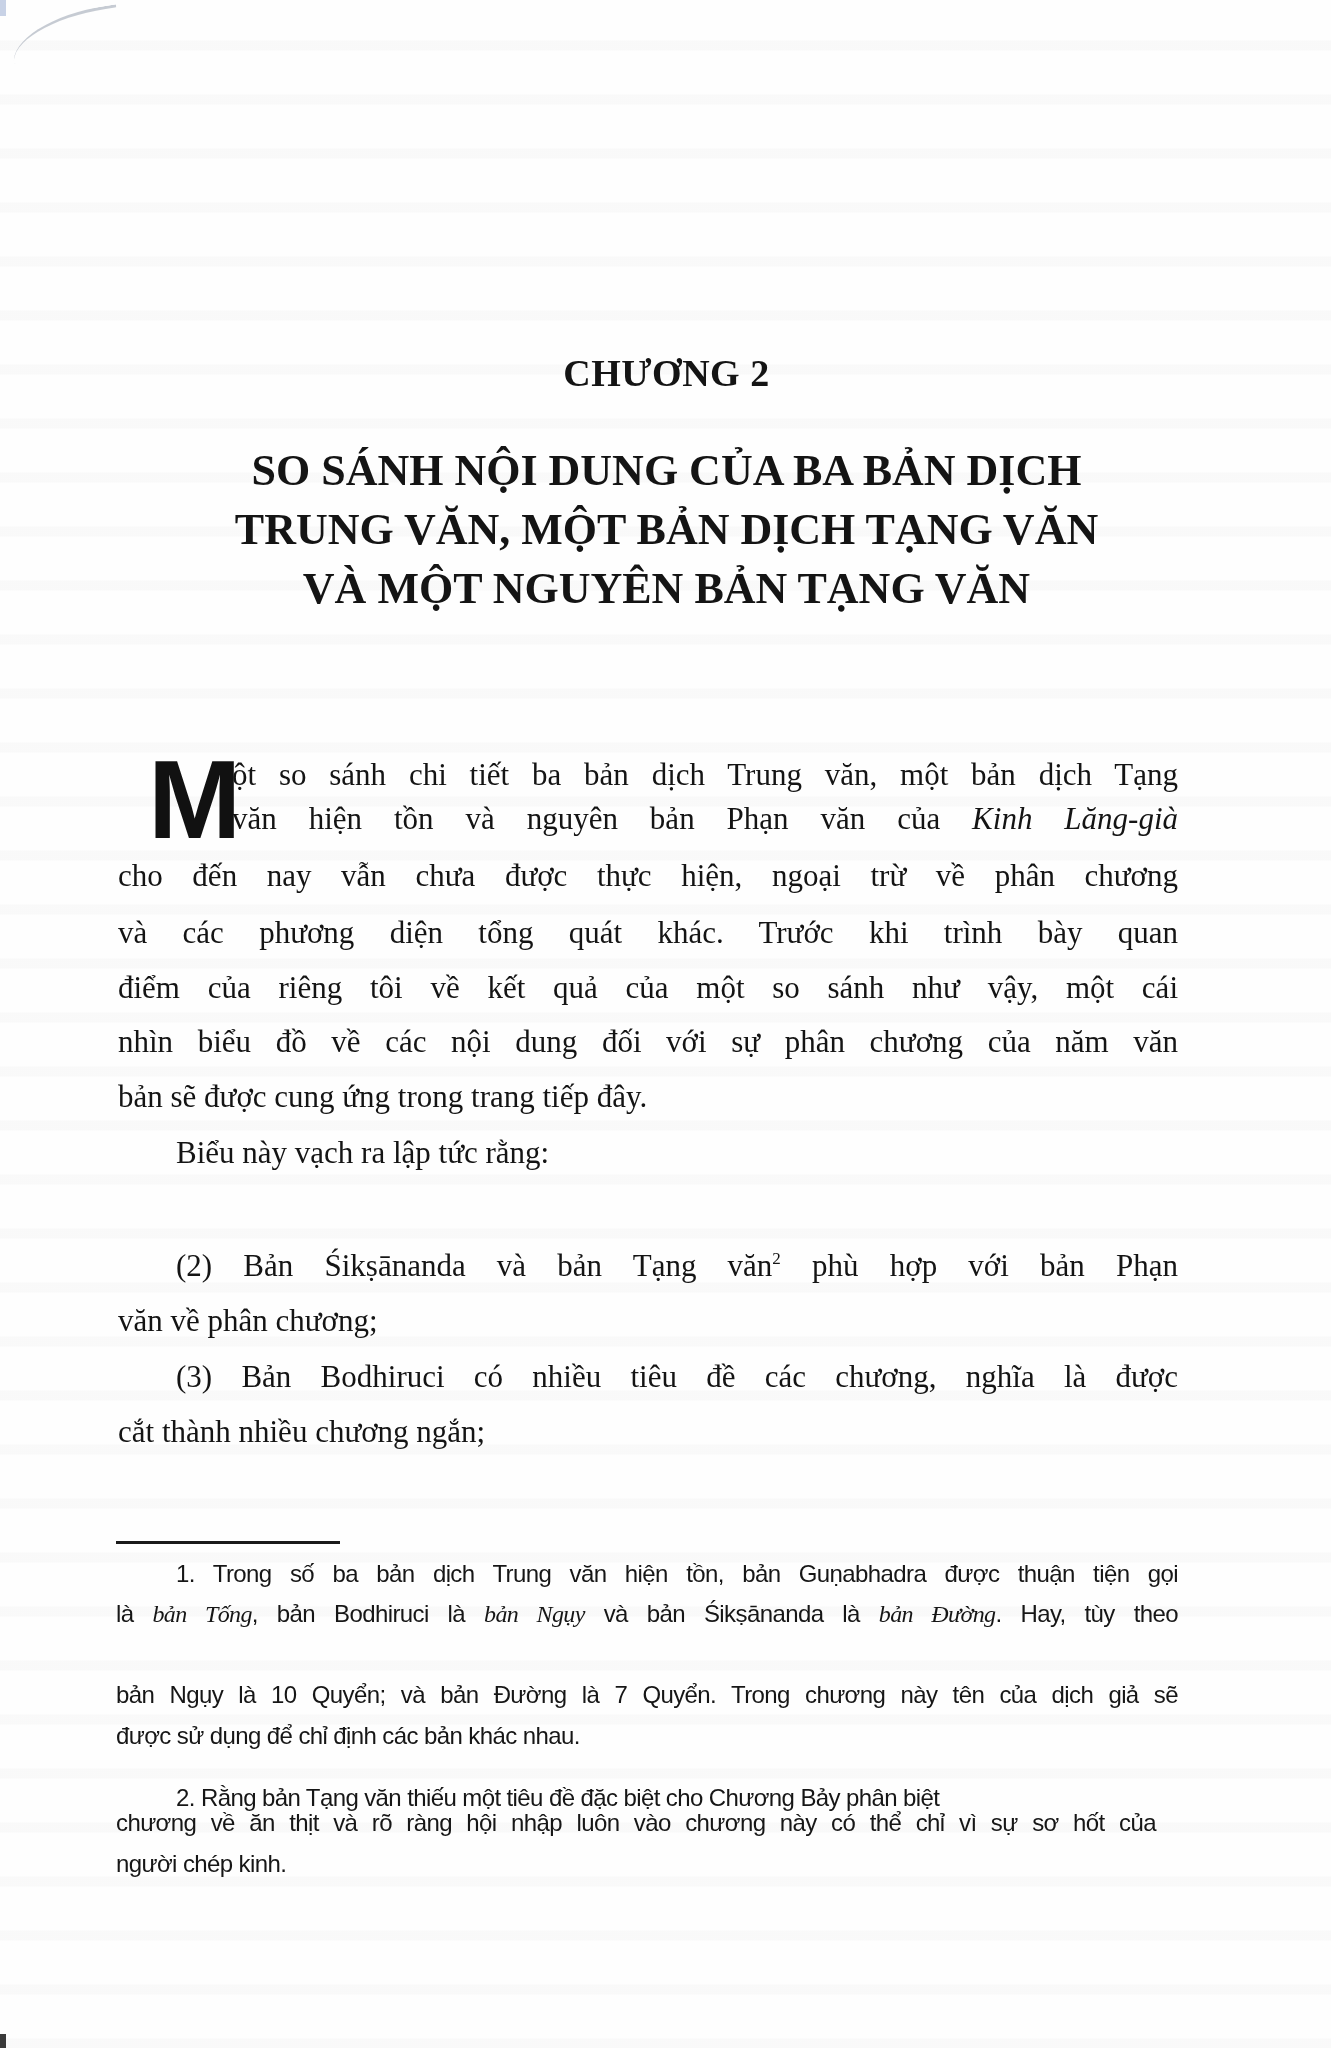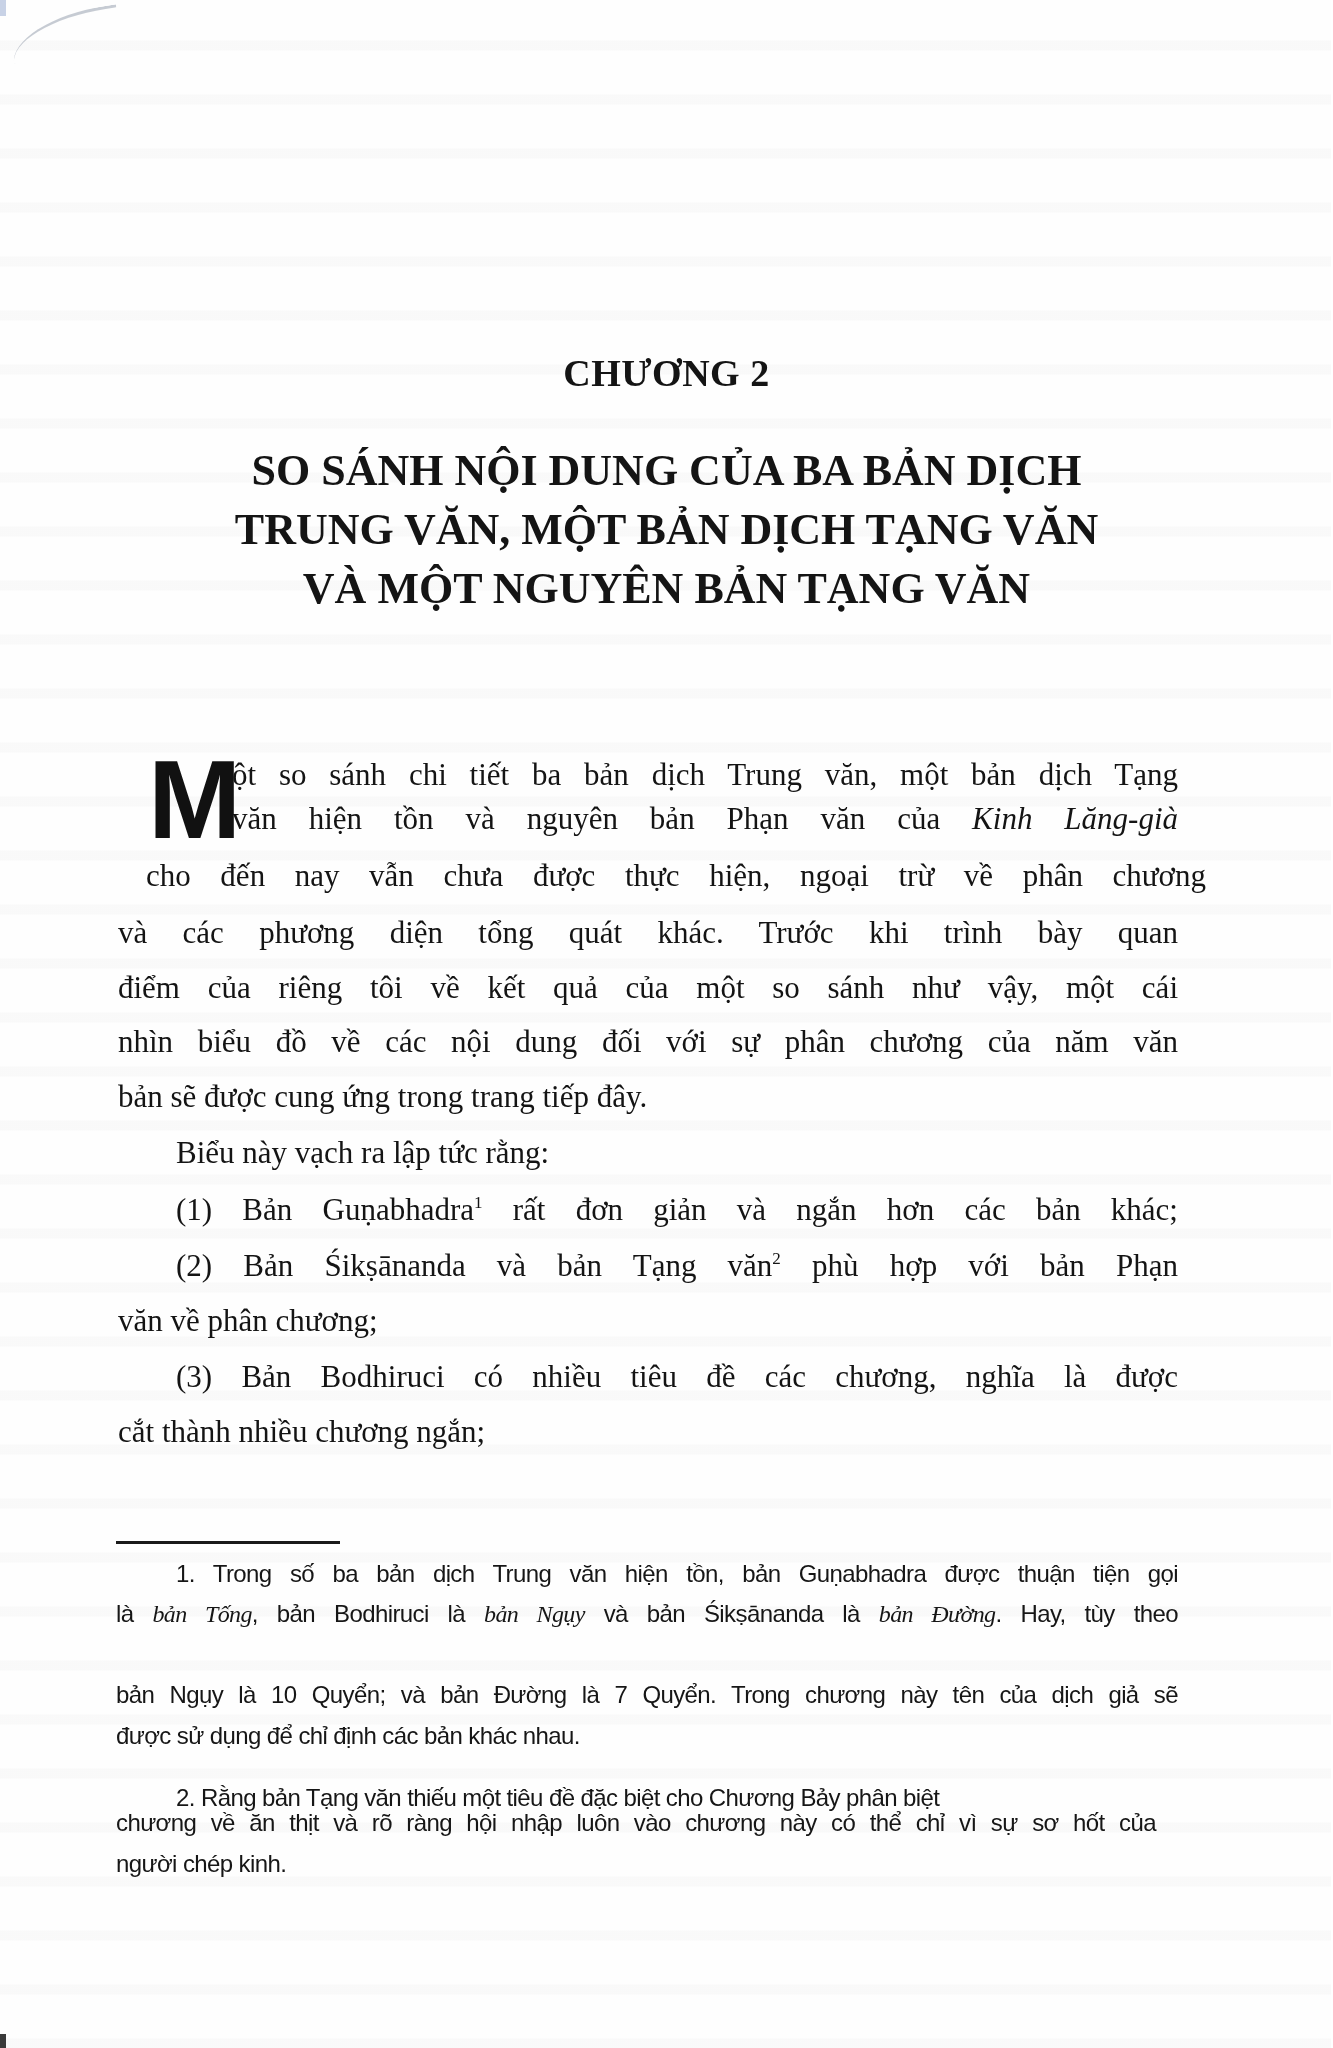--- a/index.html
+++ b/index.html
@@ -136,29 +136,28 @@
   <div class="chapter-title">
     <span class="tline">SO SÁNH NỘI DUNG CỦA BA BẢN DỊCH</span>
     <span class="tline">TRUNG VĂN, MỘT BẢN DỊCH TẠNG VĂN</span>
     <span class="tline">VÀ MỘT NGUYÊN BẢN TẠNG VĂN</span>
   </div>
 
   <div class="dropcap">M</div>
 
   <div class="line justify" style="left:232px; top:755px; width:946px;">ột so sánh chi tiết ba bản dịch Trung văn, một bản dịch Tạng</div>
   <div class="line justify" style="left:232px; top:799px; width:946px;"><span>văn hiện tồn và nguyên bản Phạn văn của </span><i>Kinh Lăng-già</i></div>
-  <div class="line justify" style="left:118px; top:856px; width:1060px;margin-left:28px;">cho đến nay vẫn chưa được thực hiện, ngoại trừ về phân chương</div>
+  <div class="line justify" style="left:118px; top:856px; width:1060px;">cho đến nay vẫn chưa được thực hiện, ngoại trừ về phân chương</div>
   <div class="line justify" style="left:118px; top:913px; width:1060px;">và các phương diện tổng quát khác. Trước khi trình bày quan</div>
   <div class="line justify" style="left:118px; top:968px; width:1060px;">điểm của riêng tôi về kết quả của một so sánh như vậy, một cái</div>
   <div class="line justify" style="left:118px; top:1022px; width:1060px;">nhìn biểu đồ về các nội dung đối với sự phân chương của năm văn</div>
   <div class="line" style="left:118px; top:1077px;">bản sẽ được cung ứng trong trang tiếp đây.</div>
 
   <div class="line" style="left:176px; top:1133px;">Biểu này vạch ra lập tức rằng:</div>
 
-  <div class="line justify" style="left:176px; top:1190px; width:1002px;"><span>(1) Bản Guṇabhadra</span><sup>1</sup><span> rất đơn giản và ngắn hơn các bản khác;</span></div>
 
   <div class="line justify" style="left:176px; top:1246px; width:1002px;"><span>(2) Bản Śikṣānanda và bản Tạng văn</span><sup>2</sup><span> phù hợp với bản Phạn</span></div>
   <div class="line" style="left:118px; top:1301px;">văn về phân chương;</div>
 
   <div class="line justify" style="left:176px; top:1357px; width:1002px;">(3) Bản Bodhiruci có nhiều tiêu đề các chương, nghĩa là được</div>
   <div class="line" style="left:118px; top:1412px;">cắt thành nhiều chương ngắn;</div>
 
   <div class="fn-rule"></div>
 
   <div class="fn justify" style="left:176px; top:1558px; width:1002px;"><span>1.</span> <span>Trong số ba bản dịch Trung văn hiện tồn, bản Guṇabhadra được thuận tiện gọi</span></div>

